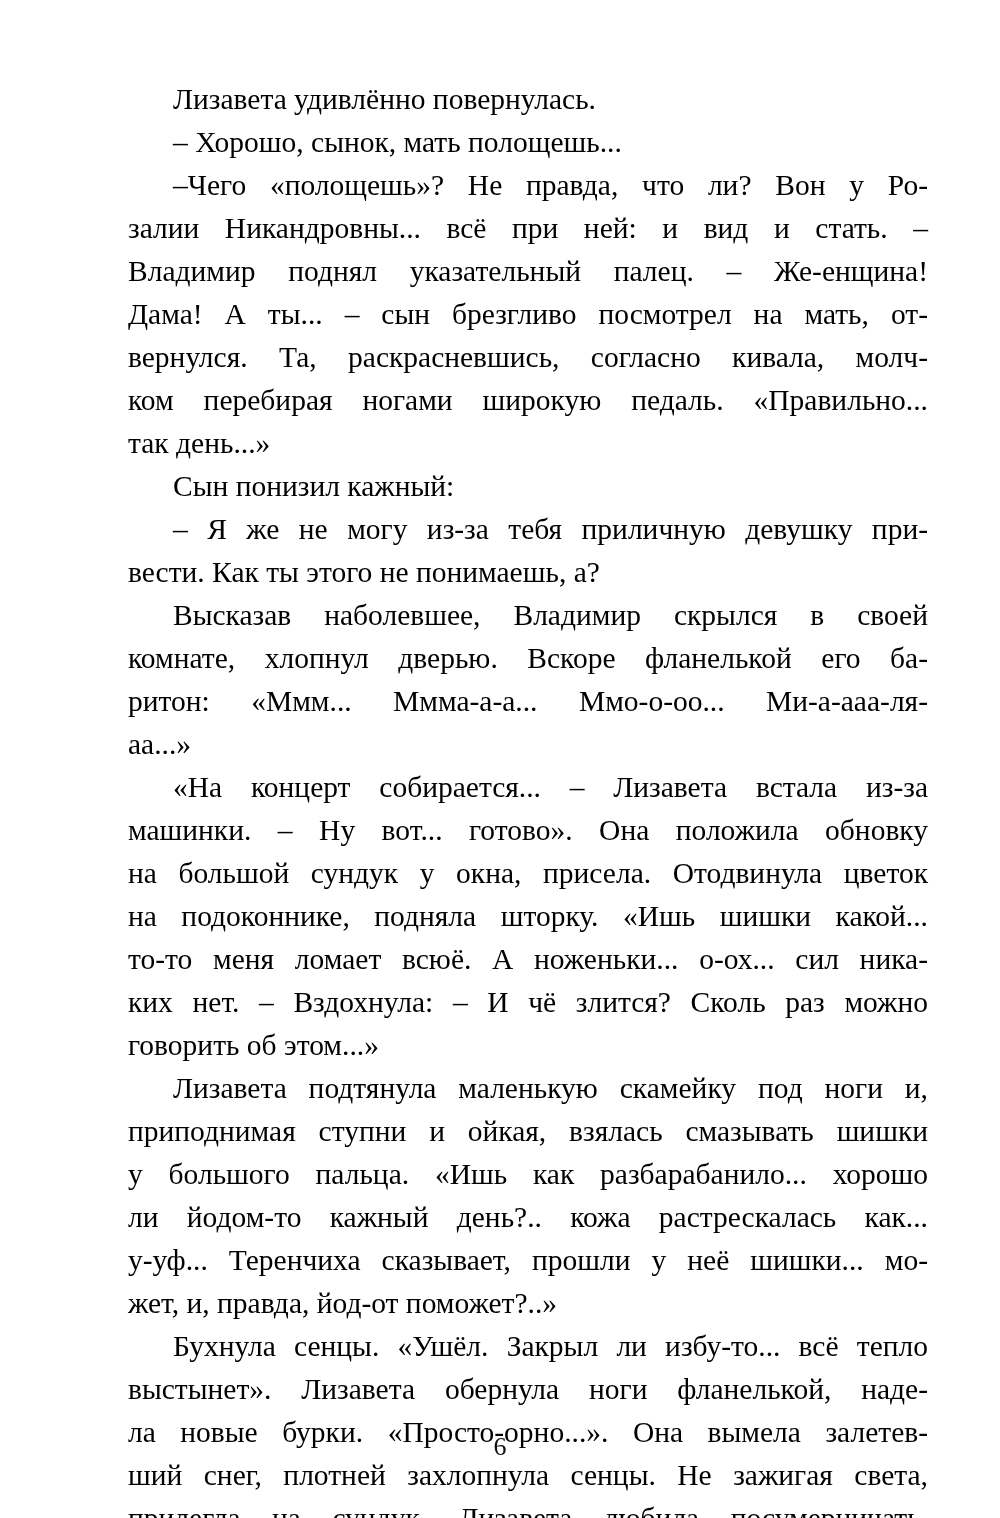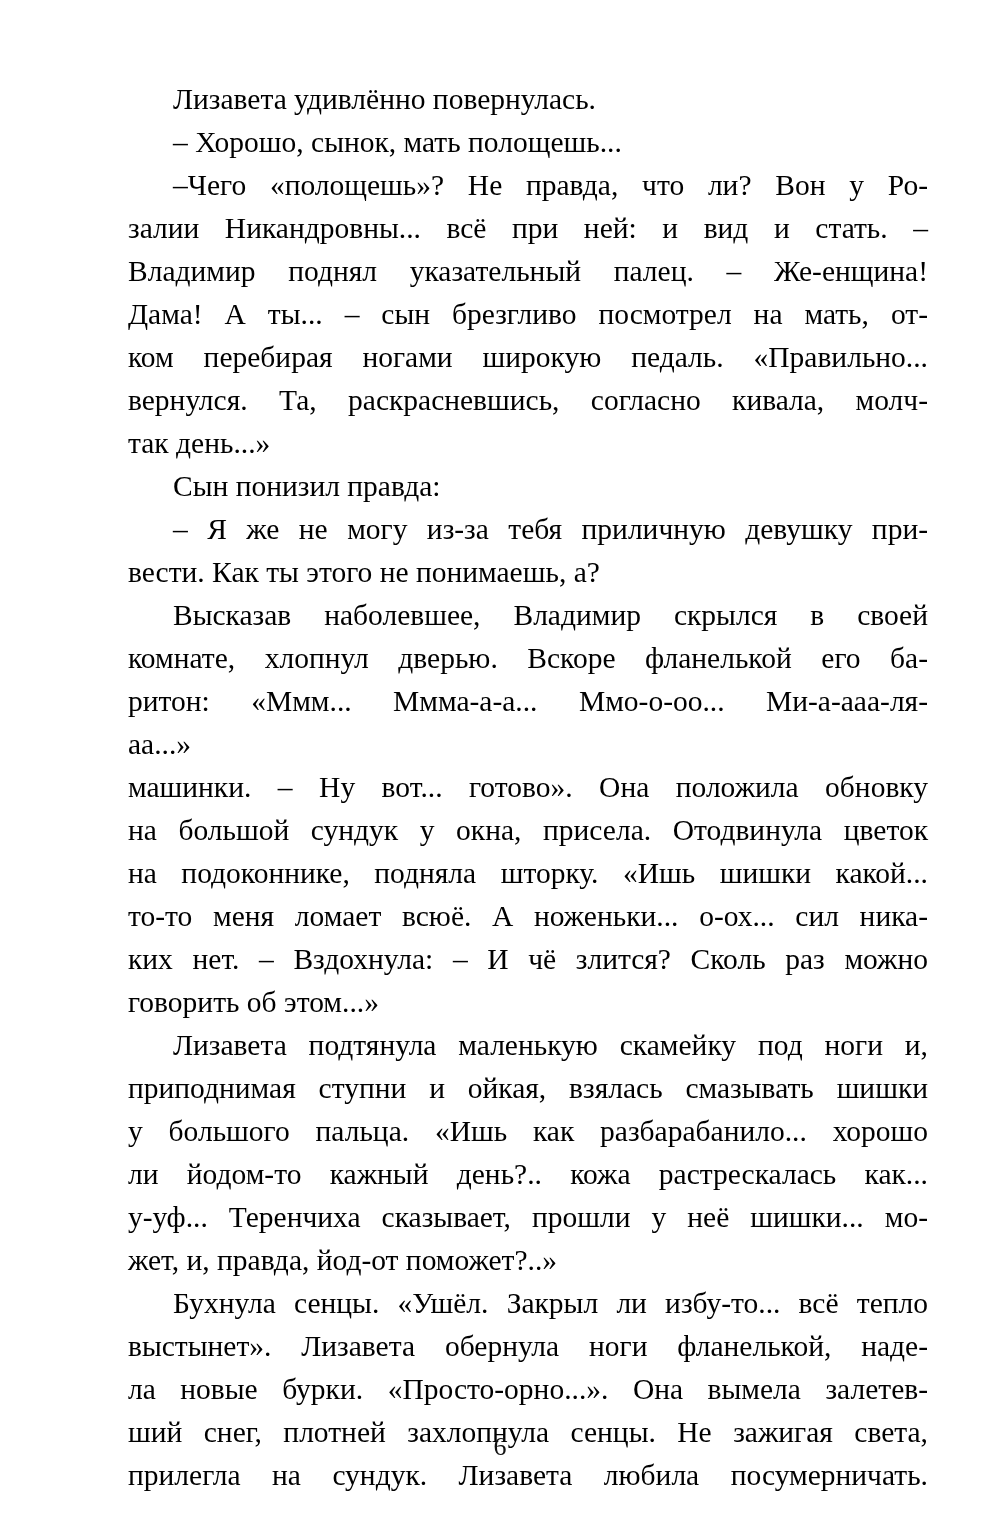--- a/index.html
+++ b/index.html
@@ -90,38 +90,39 @@
         <span class="line indent last">Лизавета удивлённо повернулась.</span>
       </p>
       <p class="para">
         <span class="line indent last">– Хорошо, сынок, мать полощешь...</span>
       </p>
       <p class="para">
         <span class="line indent">–Чего «полощешь»? Не правда, что ли? Вон у Ро-</span>
         <span class="line">залии Никандровны... всё при ней: и вид и стать. –</span>
         <span class="line">Владимир поднял указательный палец. – Же-енщина!</span>
         <span class="line">Дама! А ты... – сын брезгливо посмотрел на мать, от-</span>
+        <span class="line">вернулся. Та, раскрасневшись, согласно кивала, молч-</span>
         <span class="line">ком перебирая ногами широкую педаль. «Правильно...</span>
-        <span class="line">вернулся. Та, раскрасневшись, согласно кивала, молч-</span>
         <span class="line last">так день...»</span>
       </p>
       <p class="para">
-        <span class="line indent last">Сын понизил правда:</span>
+        <span class="line indent last">Сын понизил кажный:</span>
       </p>
       <p class="para">
         <span class="line indent">– Я же не могу из-за тебя приличную девушку при-</span>
         <span class="line last">вести. Как ты этого не понимаешь, а?</span>
       </p>
       <p class="para">
         <span class="line indent">Высказав наболевшее, Владимир скрылся в своей</span>
         <span class="line">комнате, хлопнул дверью. Вскоре фланелькой его ба-</span>
         <span class="line">ритон: «Ммм... Ммма-а-а... Ммо-о-оо... Ми-а-ааа-ля-</span>
         <span class="line last">аа...»</span>
       </p>
       <p class="para">
+        <span class="line indent">«На концерт собирается... – Лизавета встала из-за</span>
         <span class="line">машинки. – Ну вот... готово». Она положила обновку</span>
         <span class="line">на большой сундук у окна, присела. Отодвинула цветок</span>
         <span class="line">на подоконнике, подняла шторку. «Ишь шишки какой...</span>
         <span class="line">то-то меня ломает всюё. А ноженьки... о-ох... сил ника-</span>
         <span class="line">ких нет. – Вздохнула: – И чё злится? Сколь раз можно</span>
         <span class="line last">говорить об этом...»</span>
       </p>
       <p class="para">
         <span class="line indent">Лизавета подтянула маленькую скамейку под ноги и,</span>
         <span class="line">приподнимая ступни и ойкая, взялась смазывать шишки</span>

